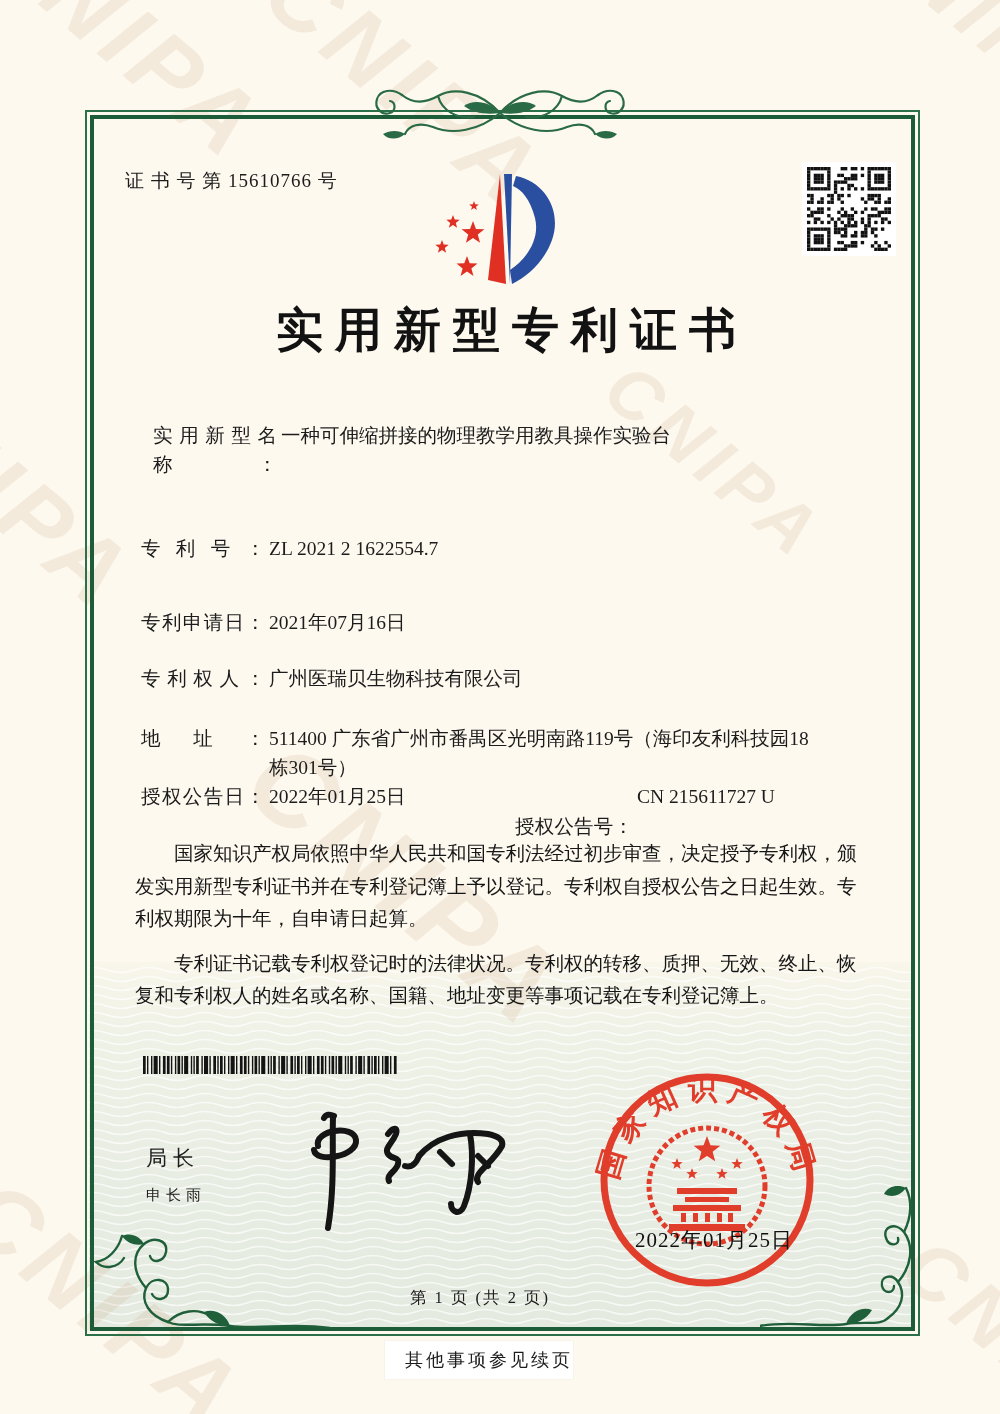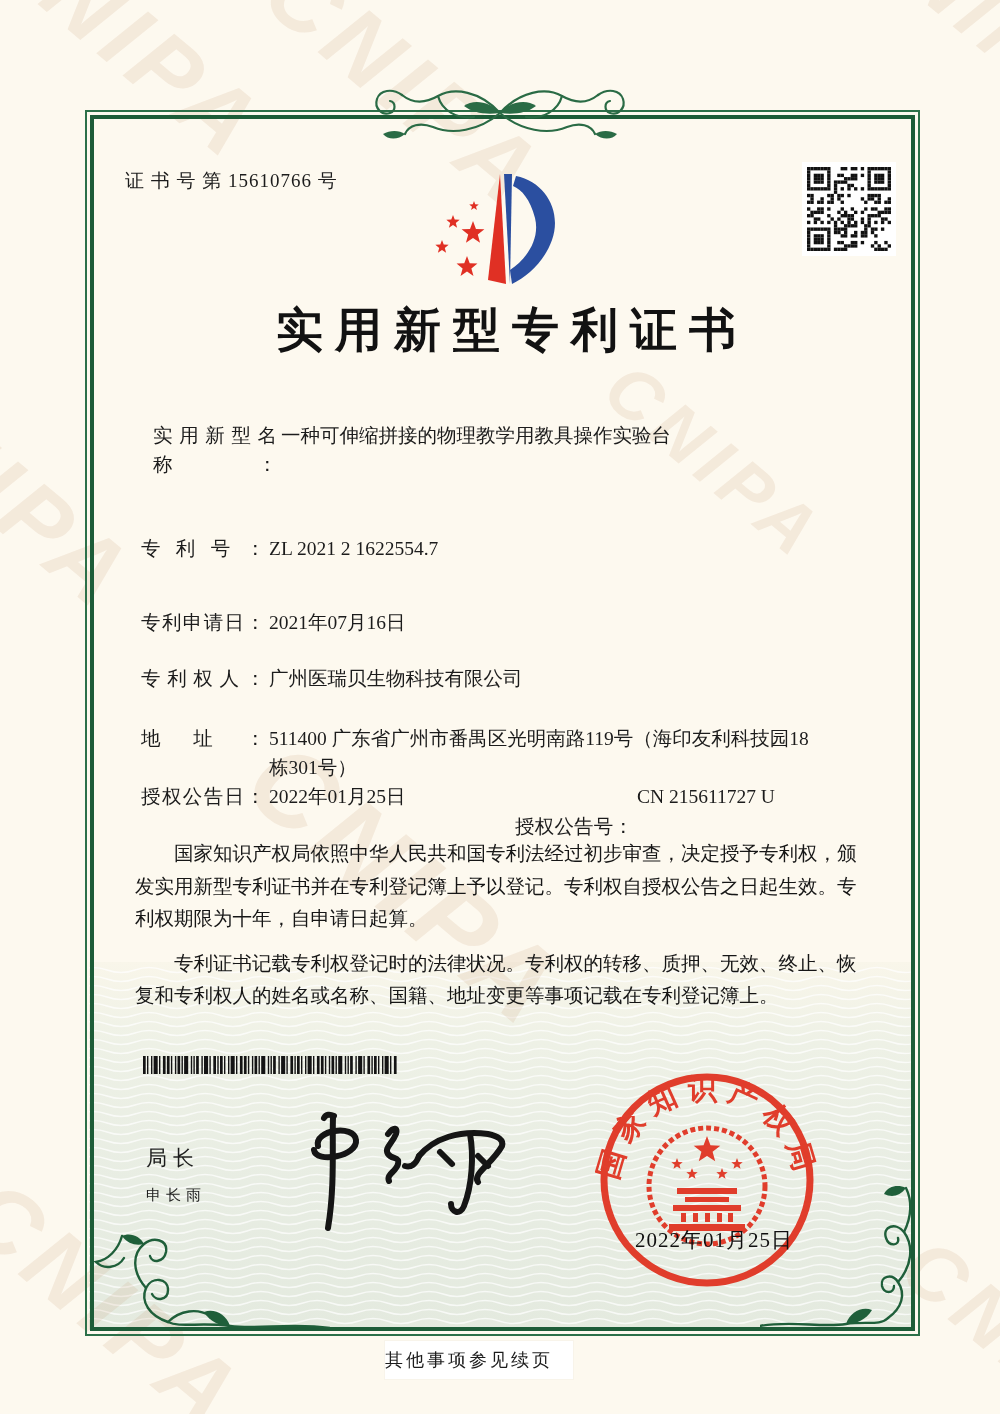--- a/index.html
+++ b/index.html
@@ -43,21 +43,21 @@
                 font-family:"Liberation Sans","DejaVu Sans",sans-serif;z-index:5;}
   .signer-name{position:absolute;left:146px;top:1186px;font-size:15px;letter-spacing:5px;
                font-family:"Liberation Sans","DejaVu Sans",sans-serif;z-index:5;}
   .signature{position:absolute;left:288px;top:1106px;z-index:6;}
   .seal{position:absolute;left:595px;top:1060px;z-index:5;opacity:0.93;}
   .seal-date{position:absolute;left:614px;top:1226px;width:200px;text-align:center;
              font-size:21px;letter-spacing:1px;color:#101010;z-index:7;}
   .page-info{position:absolute;left:0;top:1287px;width:96%;text-align:center;font-size:16.5px;
              letter-spacing:2px;z-index:5;}
   .note-box{position:absolute;left:385px;top:1341px;width:188px;height:38px;background:#ffffff;
-            text-align:left;line-height:38px;font-size:18px;letter-spacing:3px;z-index:5;
+            text-align:right;line-height:38px;font-size:18px;letter-spacing:3px;z-index:5;
             box-shadow:0 0 0 1px rgba(0,0,0,0.02);}
 </style>
 </head>
 <body>
 
 <div class="page">
 
   <div class="band">
     <svg id="wave-svg" width="823" height="368">
         <path d="M-10 8 q14 -5 28 0 q14 5 28 0 q14 -5 28 0 q14 5 28 0 q14 -5 28 0 q14 5 28 0 q14 -5 28 0 q14 5 28 0 q14 -5 28 0 q14 5 28 0 q14 -5 28 0 q14 5 28 0 q14 -5 28 0 q14 5 28 0 q14 -5 28 0 q14 5 28 0 q14 -5 28 0 q14 5 28 0 q14 -5 28 0 q14 5 28 0 q14 -5 28 0 q14 5 28 0 q14 -5 28 0 q14 5 28 0 q14 -5 28 0 q14 5 28 0 q14 -5 28 0 q14 5 28 0 q14 -5 28 0 q14 5 28 0 q14 -5 28 0 q14 5 28 0" fill="none" stroke="#ffffff" stroke-width="1.4" opacity="0.7"></path>
@@ -573,15 +573,16 @@
       <rect x="-26" y="27" width="5" height="9"></rect>
       <rect x="-14" y="27" width="5" height="9"></rect>
       <rect x="-2" y="27" width="5" height="9"></rect>
       <rect x="10" y="27" width="5" height="9"></rect>
       <rect x="21" y="27" width="5" height="9"></rect>
       <rect x="-38" y="38" width="76" height="7"></rect>
     </g>
   </svg>
   <div class="seal-date">2022年01月25日</div>
 
+  <div class="page-info">第 1 页 (共 2 页)</div>
   <div class="note-box">其他事项参见续页</div>
 
 </div>
 
 </body></html>

